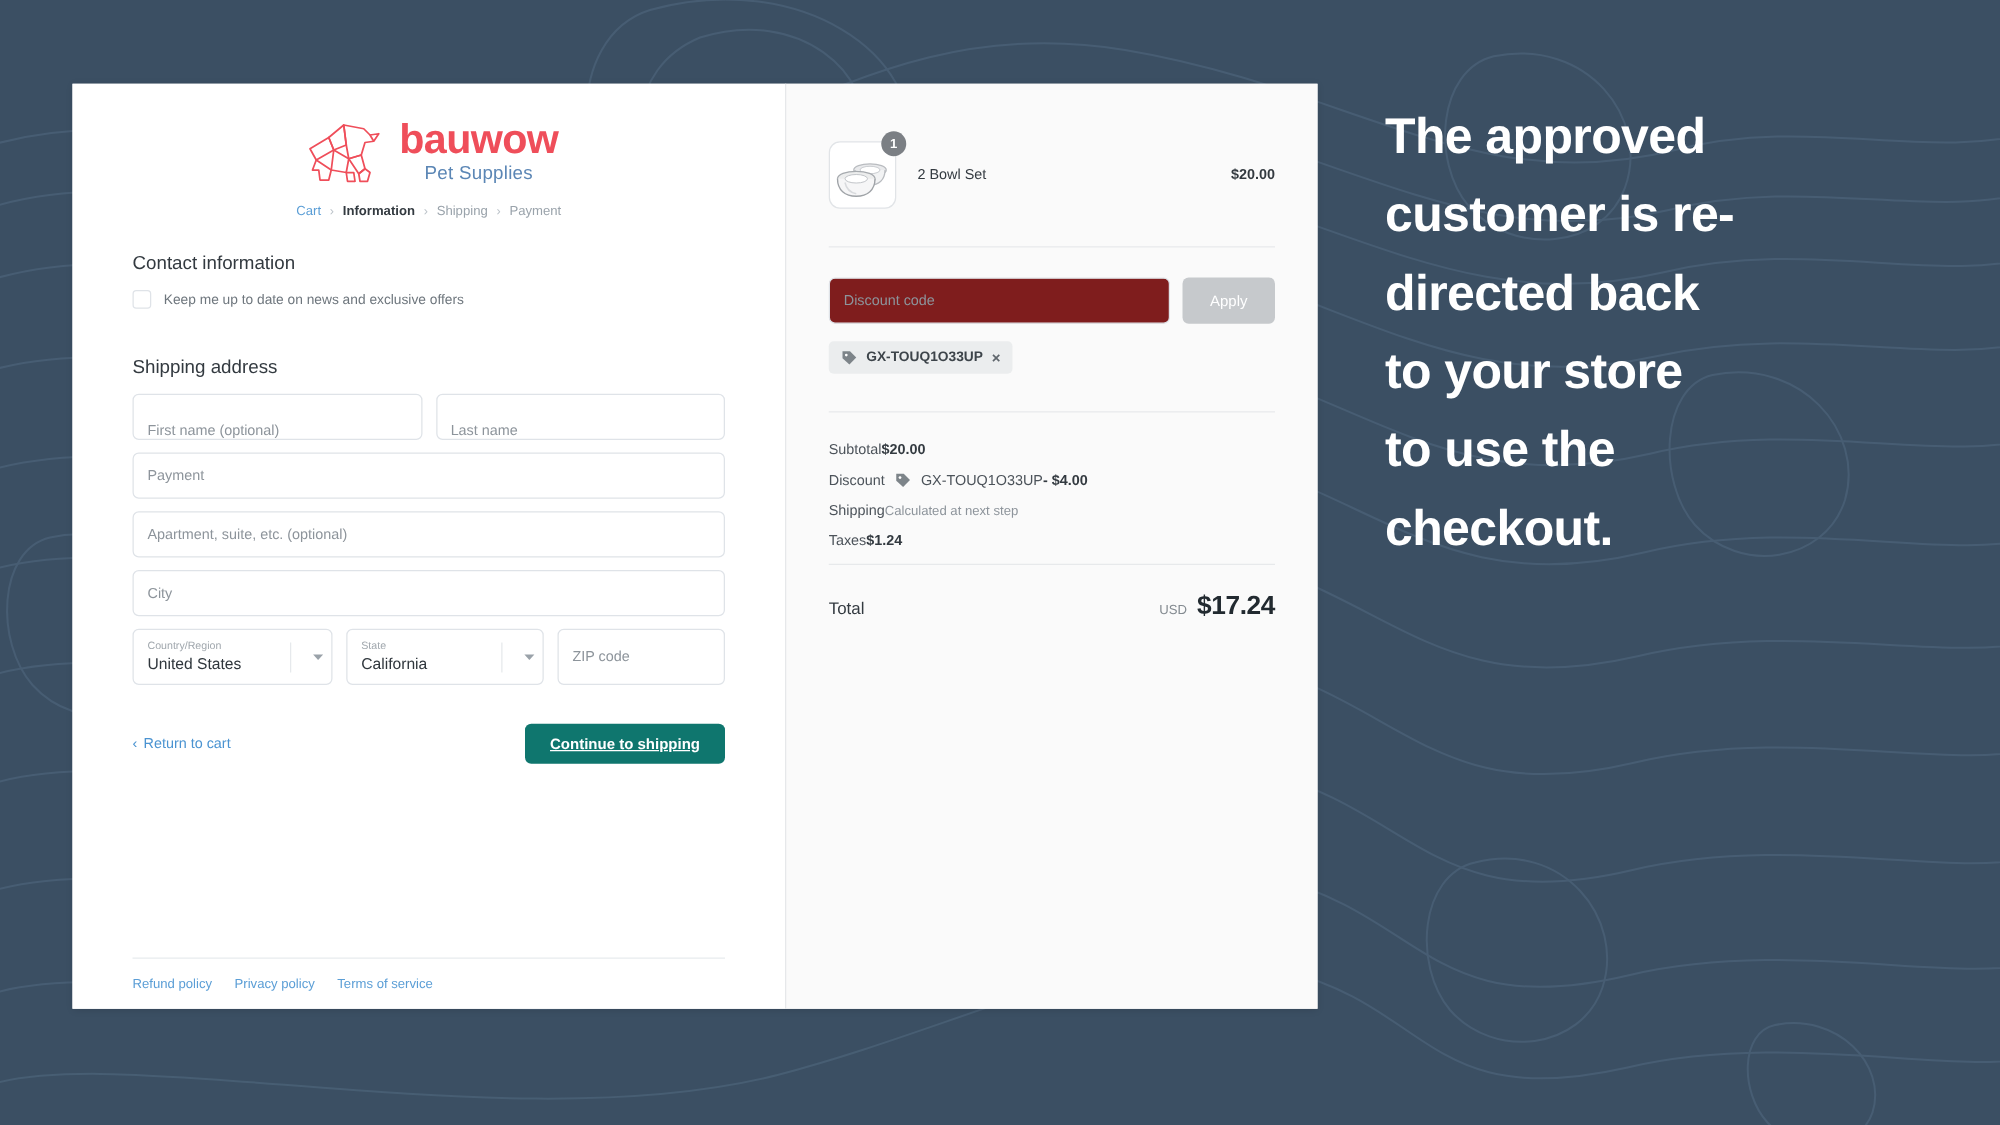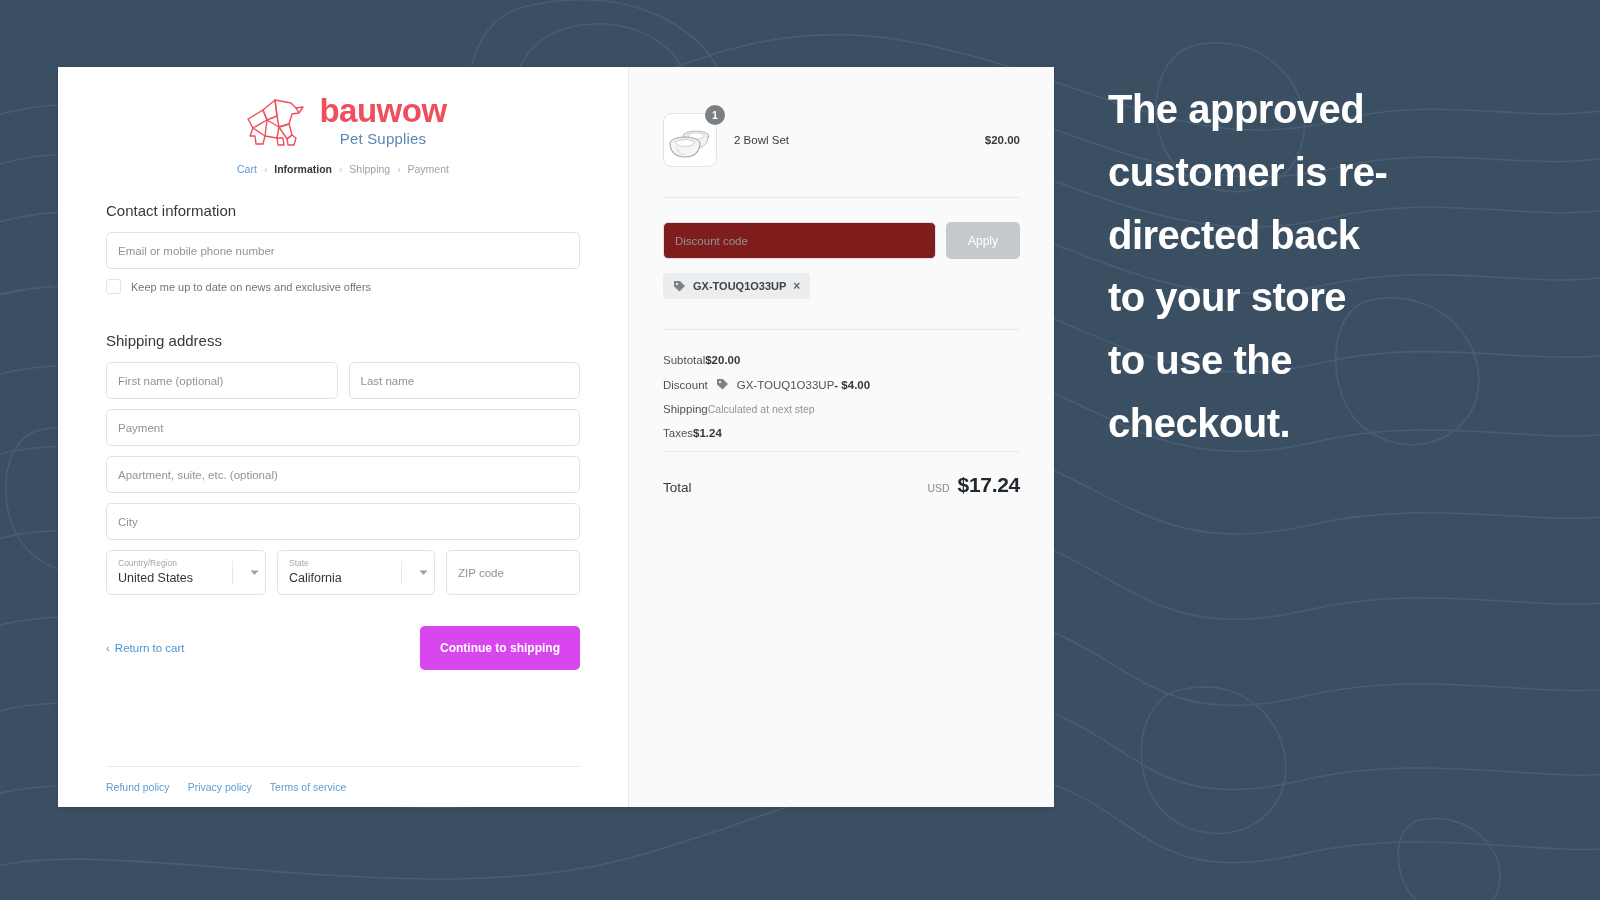--- a/index.html
+++ b/index.html
@@ -110,21 +110,21 @@
     color: #8d949b;
     margin-bottom: 10px;
     width: 100%;
   }
   .field-row {
     display: flex;
     gap: 11px;
     margin-bottom: 10px;
   }
   .field-row .field { margin-bottom: 0; }
-  .field.half { width: 50%; }
+  .field.half { width: 50%; align-items: flex-end; }
 
   
   .checkbox-line {
     display: flex;
     align-items: center;
     gap: 10px;
     margin-top: 2px;
   }
   .checkbox-box {
     width: 15px;
@@ -191,31 +191,32 @@
     justify-content: space-between;
   }
   .return-link {
     font-size: 11.5px;
     color: #4a93d1;
     display: flex;
     align-items: center;
     gap: 5px;
   }
   .continue-btn {
-    background: #d946ef;
+    background: #0f766e;
     color: #ffffff;
     font-size: 12px;
     font-weight: bold;
     border: none;
     border-radius: 5px;
     padding: 0 20px;
-    height: 44px;
+    height: 32px;
     min-width: 155px;
     cursor: pointer;
     font-family: "Liberation Sans", sans-serif;
+    text-decoration: underline;
   }
 
   
   .left-footer {
     position: absolute;
     left: 48px;
     right: 48px;
     bottom: 14px;
     border-top: 1px solid #e8ebee;
     padding-top: 14px;
@@ -420,23 +421,20 @@
       <span class="crumb-sep">›</span>
       <span class="crumb current">Information</span>
       <span class="crumb-sep">›</span>
       <span class="crumb">Shipping</span>
       <span class="crumb-sep">›</span>
       <span class="crumb">Payment</span>
     </div>
 
     <div class="section-title">Contact information</div>
 
-    <div class="field">
-      <span>Email or mobile phone number</span>
-    </div>
 
     <div class="checkbox-line">
       <span class="checkbox-box"></span>
       <span class="checkbox-label">Keep me up to date on news and exclusive offers</span>
     </div>
 
     <div class="section-title shipping">Shipping address</div>
 
     <div class="field-row">
       <div class="field half">

